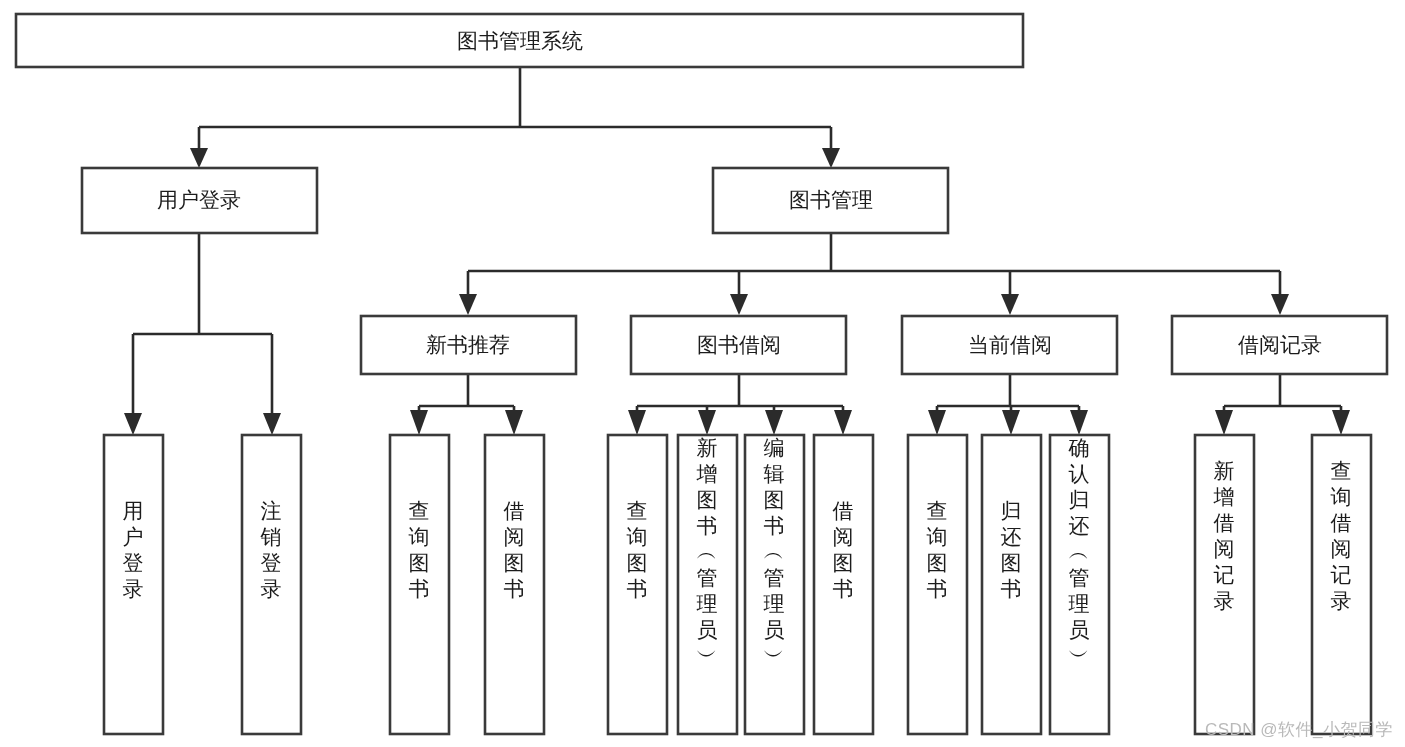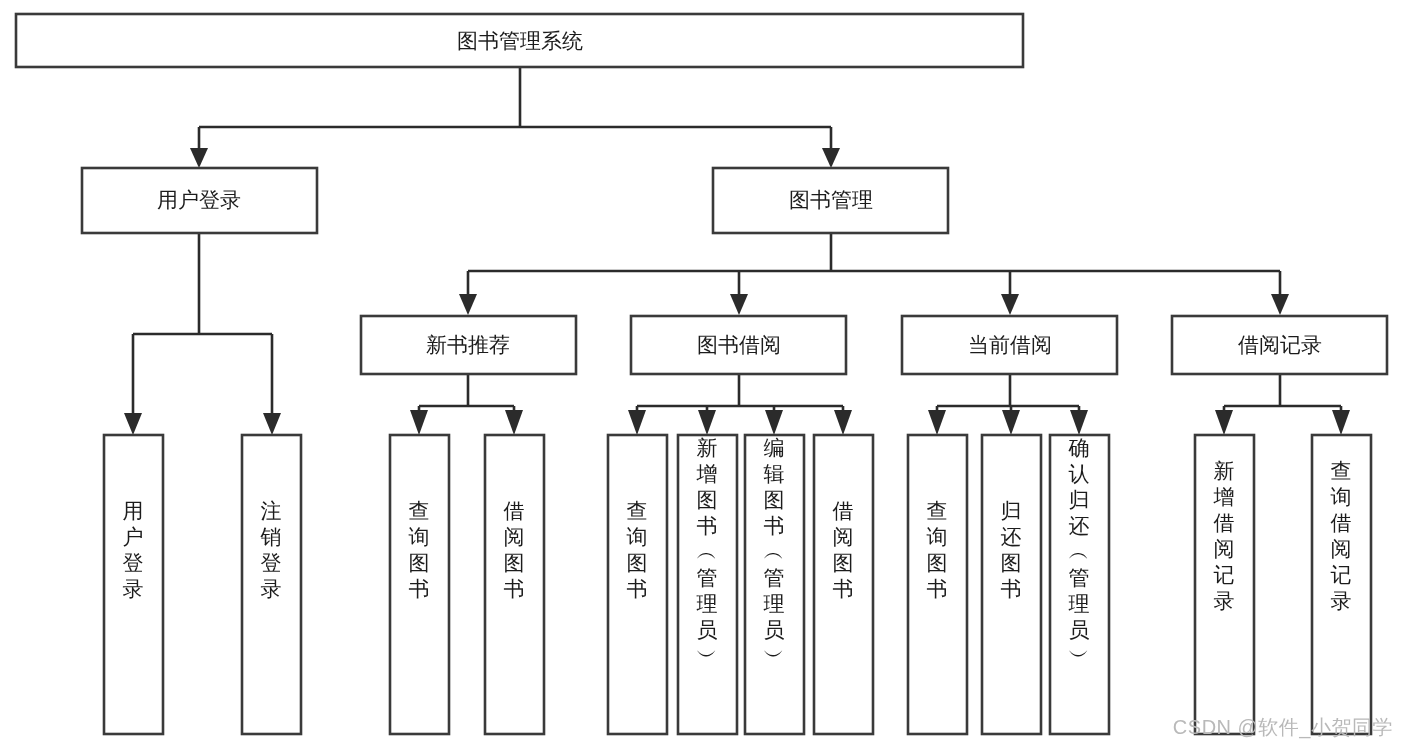--- a/index.html
+++ b/index.html
@@ -18,21 +18,21 @@
     fill:#1c1c1c;font-size:21px;
     dominant-baseline:middle;text-anchor:middle;
   }
   .leaf-label{
     font-family:"Liberation Sans","DejaVu Sans",sans-serif;
     fill:#1c1c1c;font-size:21px;
     text-anchor:middle;
   }
   .watermark{
     position:absolute;right:12px;bottom:6px;
-    color:#b9b9b9;font-size:20px;
+    color:#b9b9b9;font-size:17px;
     font-family:"Liberation Sans","DejaVu Sans",sans-serif;
     white-space:nowrap;letter-spacing:0.5px;
     user-select:none;
   }
 </style>
 </head>
 <body>
 
 <div id="diagram-root">
 

